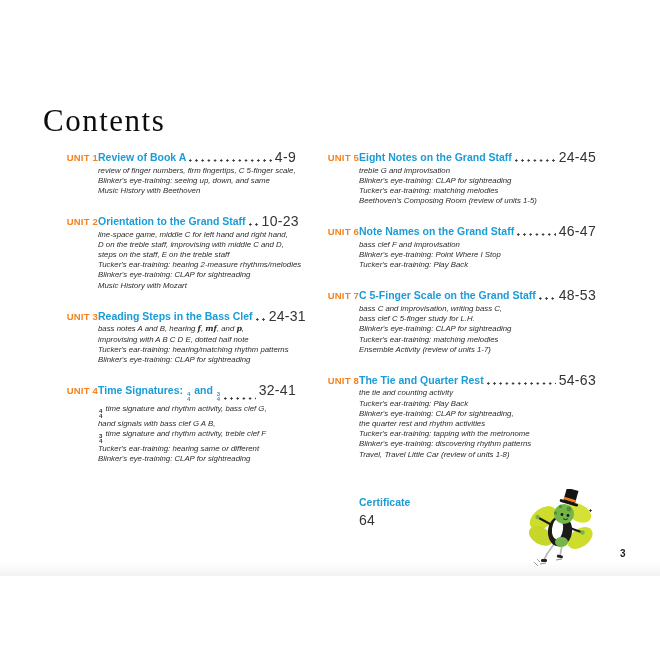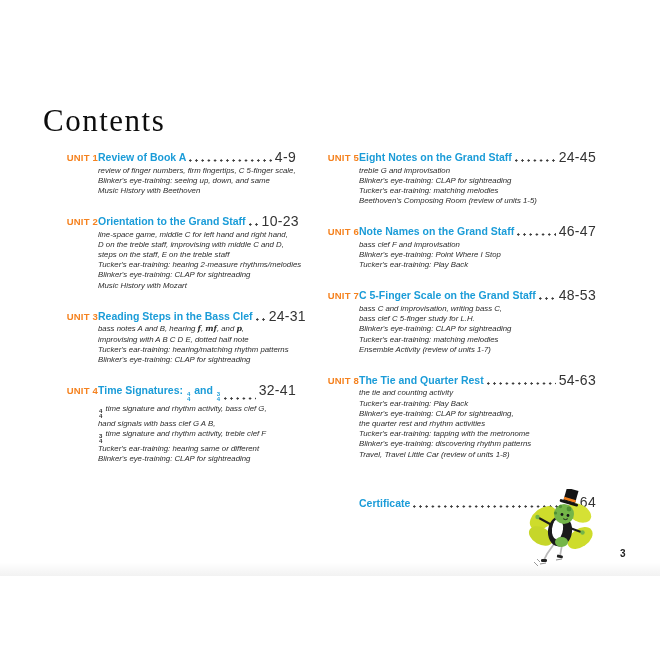--- a/index.html
+++ b/index.html
@@ -36,21 +36,21 @@
   }
   .pages{font-size:14px;color:#333;white-space:nowrap;letter-spacing:0.3px;}
   .detail{
     font-style:italic;font-size:7.8px;line-height:10.2px;color:#2c2c2c;white-space:nowrap;
   }
   .frac{
     display:inline-flex;flex-direction:column;text-align:center;vertical-align:-2px;
     font-size:6px;line-height:5px;font-weight:bold;font-style:normal;margin:0 1px;
   }
   .dyn{font-family:"DejaVu Serif",serif;font-weight:bold;font-style:italic;}
-  .certificate-row{display:flex;align-items:baseline;line-height:13px;margin:36px 0 0 46px;}
+  .certificate-row{display:flex;align-items:baseline;line-height:13px;margin:36px 0 0 46px;flex-direction:column;}
   .footer-code{position:absolute;left:18px;top:583px;font-size:10px;letter-spacing:0.4px;color:#222;}
   .folio{position:absolute;left:620px;top:548px;font-size:10px;font-weight:bold;color:#222;}
   .mascot{position:absolute;left:524px;top:489px;width:76px;height:82px;}
 </style>
 </head>
 <body>
 
 <div class="page">
 
   <h1 class="contents-title">Contents</h1>

